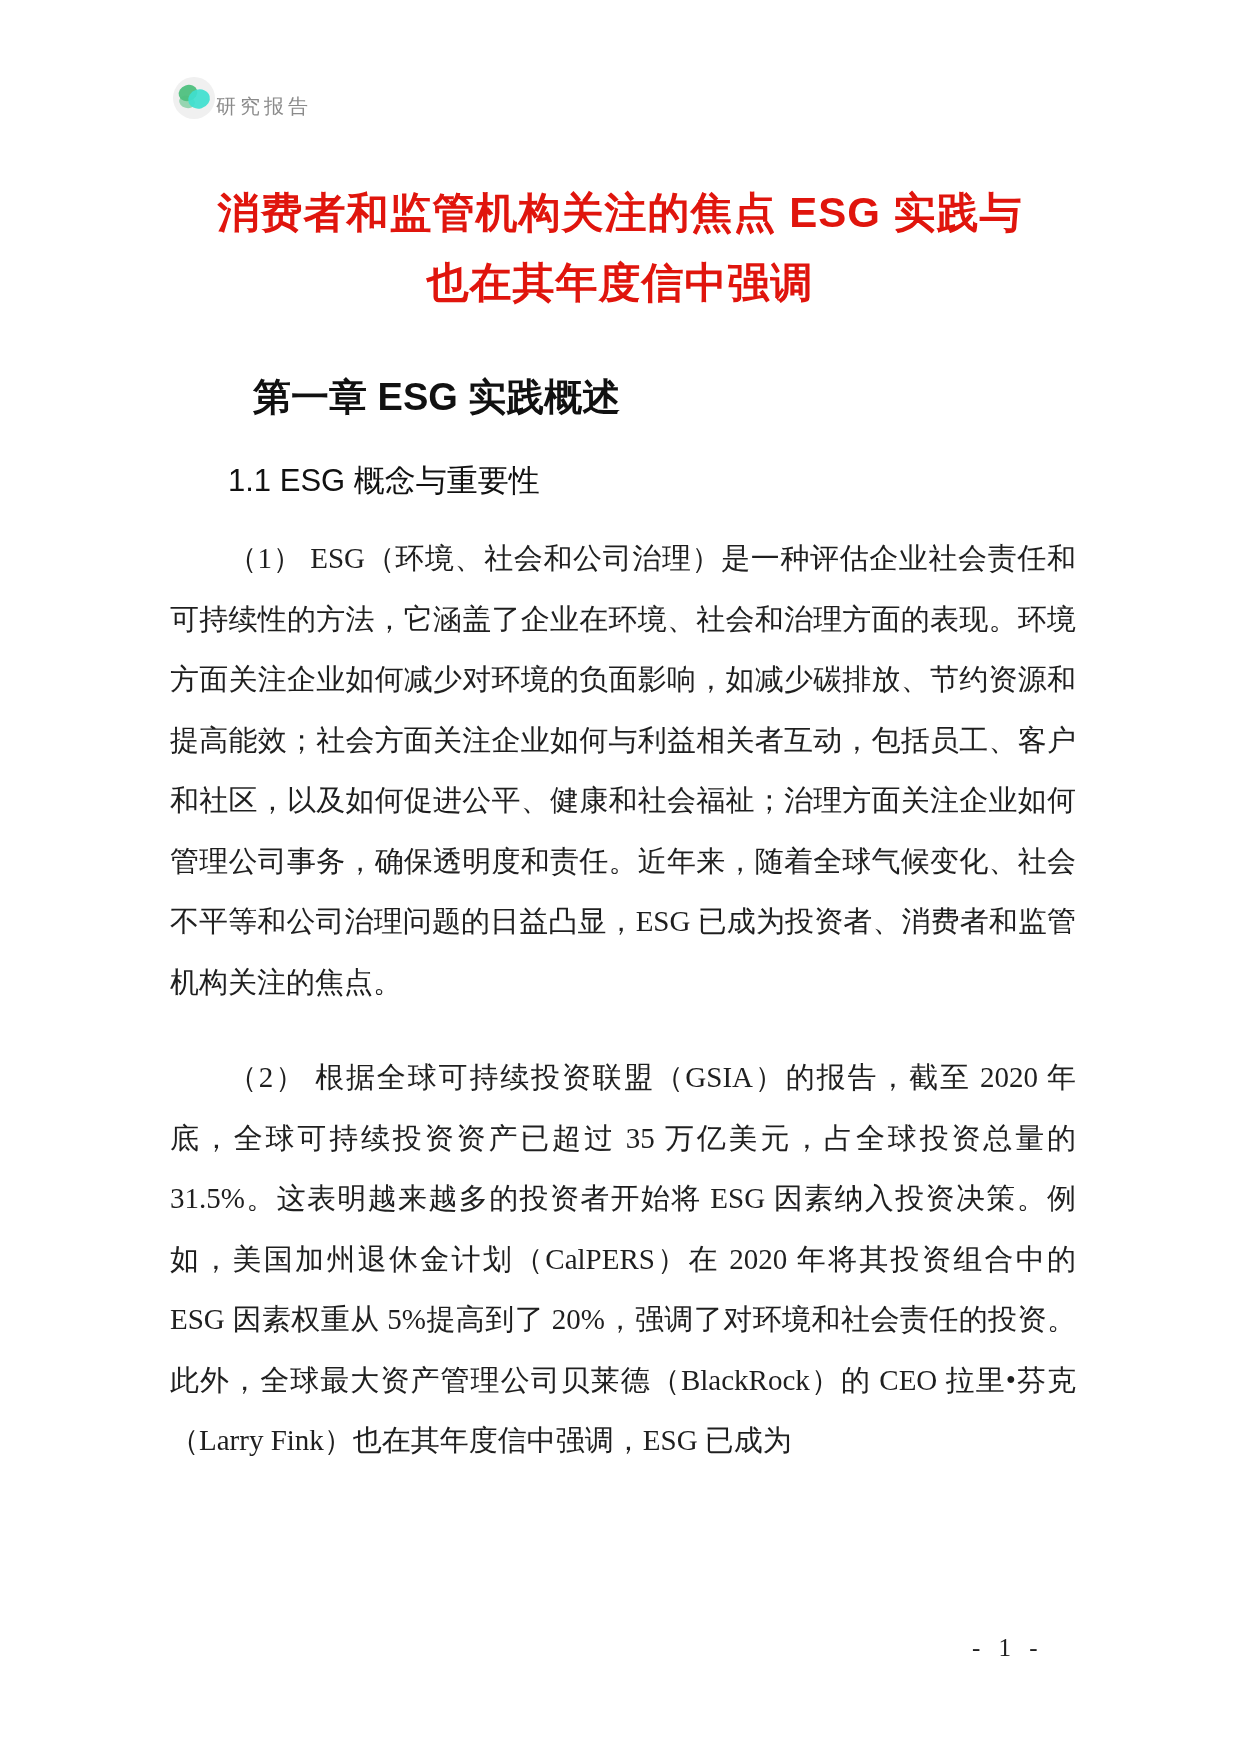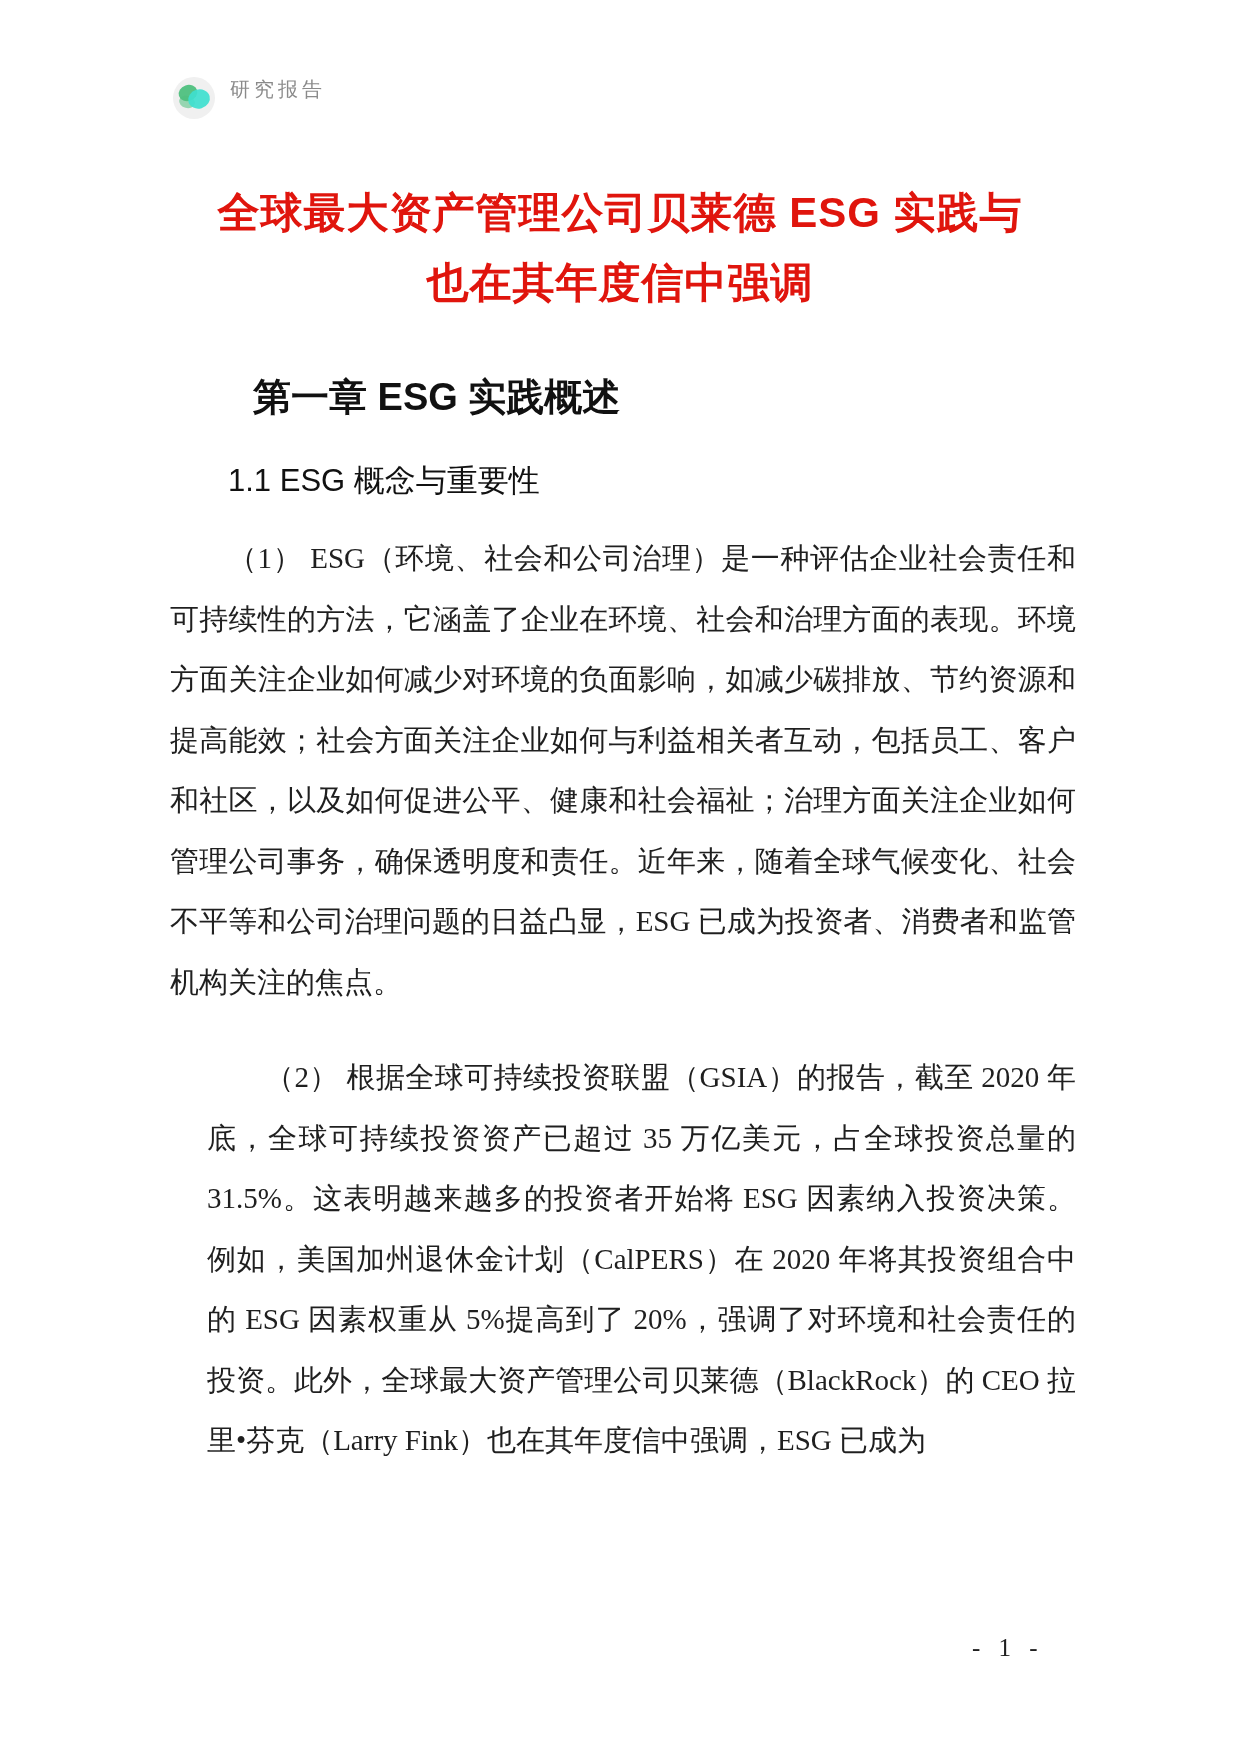--- a/index.html
+++ b/index.html
@@ -6,21 +6,21 @@
   .page {
     position:relative;
     width:1240px; height:1753px;
     background:#ffffff;
     font-family:"Liberation Serif", serif;
     color:var(--text, #1f1f1f);
     overflow:hidden;
   }
   .brand {
     position:absolute; top:76px; left:172px;
-    display:flex; align-items:flex-start; gap:14px;
+    display:flex; align-items:flex-end; 
   }
   .brand-label {
     font-size:20px;
     color:var(--brand-text, #8a8a8a);
     letter-spacing:4px;
     font-family:"Liberation Serif", serif;
   }
   .title-block {
     position:absolute; top:178px; left:160px; width:920px;
     text-align:center;
@@ -50,21 +50,21 @@
     font-size:29px;
     line-height:60.5px;
     text-align:justify;
     text-justify:inter-ideograph;
     color:var(--text, #1f1f1f);
   }
   .body-text p {
     margin:0;
     text-indent:2em;
   }
-  .body-text p + p { margin-top:35px;margin-left:37px; }
+  .body-text p + p { margin-top:35px; }
   .page-number {
     position:absolute; top:1634px; left:972px;
     font-size:25px;
     letter-spacing:6px;
     color:#1f1f1f;
     font-family:"Liberation Serif", serif;
   }
 </style>
 </head>
 <body>
@@ -75,21 +75,21 @@
     <svg width="44" height="44" viewBox="0 0 44 44" aria-hidden="true">
       <circle cx="22" cy="22" r="21" fill="var(--logo-bg, #f0f0f0)"></circle>
       <ellipse cx="16" cy="17" rx="9.5" ry="8" fill="var(--logo-green, #4ec07e)" transform="rotate(-18 16 17)" opacity="0.95"></ellipse>
       <ellipse cx="15" cy="26" rx="8" ry="6" fill="var(--logo-green, #4ec07e)" transform="rotate(14 15 26)" opacity="0.55"></ellipse>
       <ellipse cx="27" cy="23" rx="11" ry="9.5" fill="var(--logo-teal, #3fe0cf)" transform="rotate(-16 27 23)" opacity="0.92"></ellipse>
     </svg>
     <span class="brand-label">研究报告</span>
   </div>
 
   <div class="title-block">
-    <div>全球最大资产管理公司贝莱德 ESG 实践与</div>
+    <div>消费者和监管机构关注的焦点 ESG 实践与</div>
     <div>也在其年度信中强调</div>
   </div>
 
   <div class="chapter-heading">第一章 ESG 实践概述</div>
 
   <div class="section-heading">1.1 ESG 概念与重要性</div>
 
   <div class="body-text">
     <p>（1） ESG（环境、社会和公司治理）是一种评估企业社会责任和可持续性的方法，它涵盖了企业在环境、社会和治理方面的表现。环境方面关注企业如何减少对环境的负面影响，如减少碳排放、节约资源和提高能效；社会方面关注企业如何与利益相关者互动，包括员工、客户和社区，以及如何促进公平、健康和社会福祉；治理方面关注企业如何管理公司事务，确保透明度和责任。近年来，随着全球气候变化、社会不平等和公司治理问题的日益凸显，ESG 已成为投资者、消费者和监管机构关注的焦点。</p>
     <p>（2） 根据全球可持续投资联盟（GSIA）的报告，截至 2020 年底，全球可持续投资资产已超过 35 万亿美元，占全球投资总量的 31.5%。这表明越来越多的投资者开始将 ESG 因素纳入投资决策。例如，美国加州退休金计划（CalPERS）在 2020 年将其投资组合中的 ESG 因素权重从 5%提高到了 20%，强调了对环境和社会责任的投资。此外，全球最大资产管理公司贝莱德（BlackRock）的 CEO 拉里•芬克（Larry Fink）也在其年度信中强调，ESG 已成为</p>

